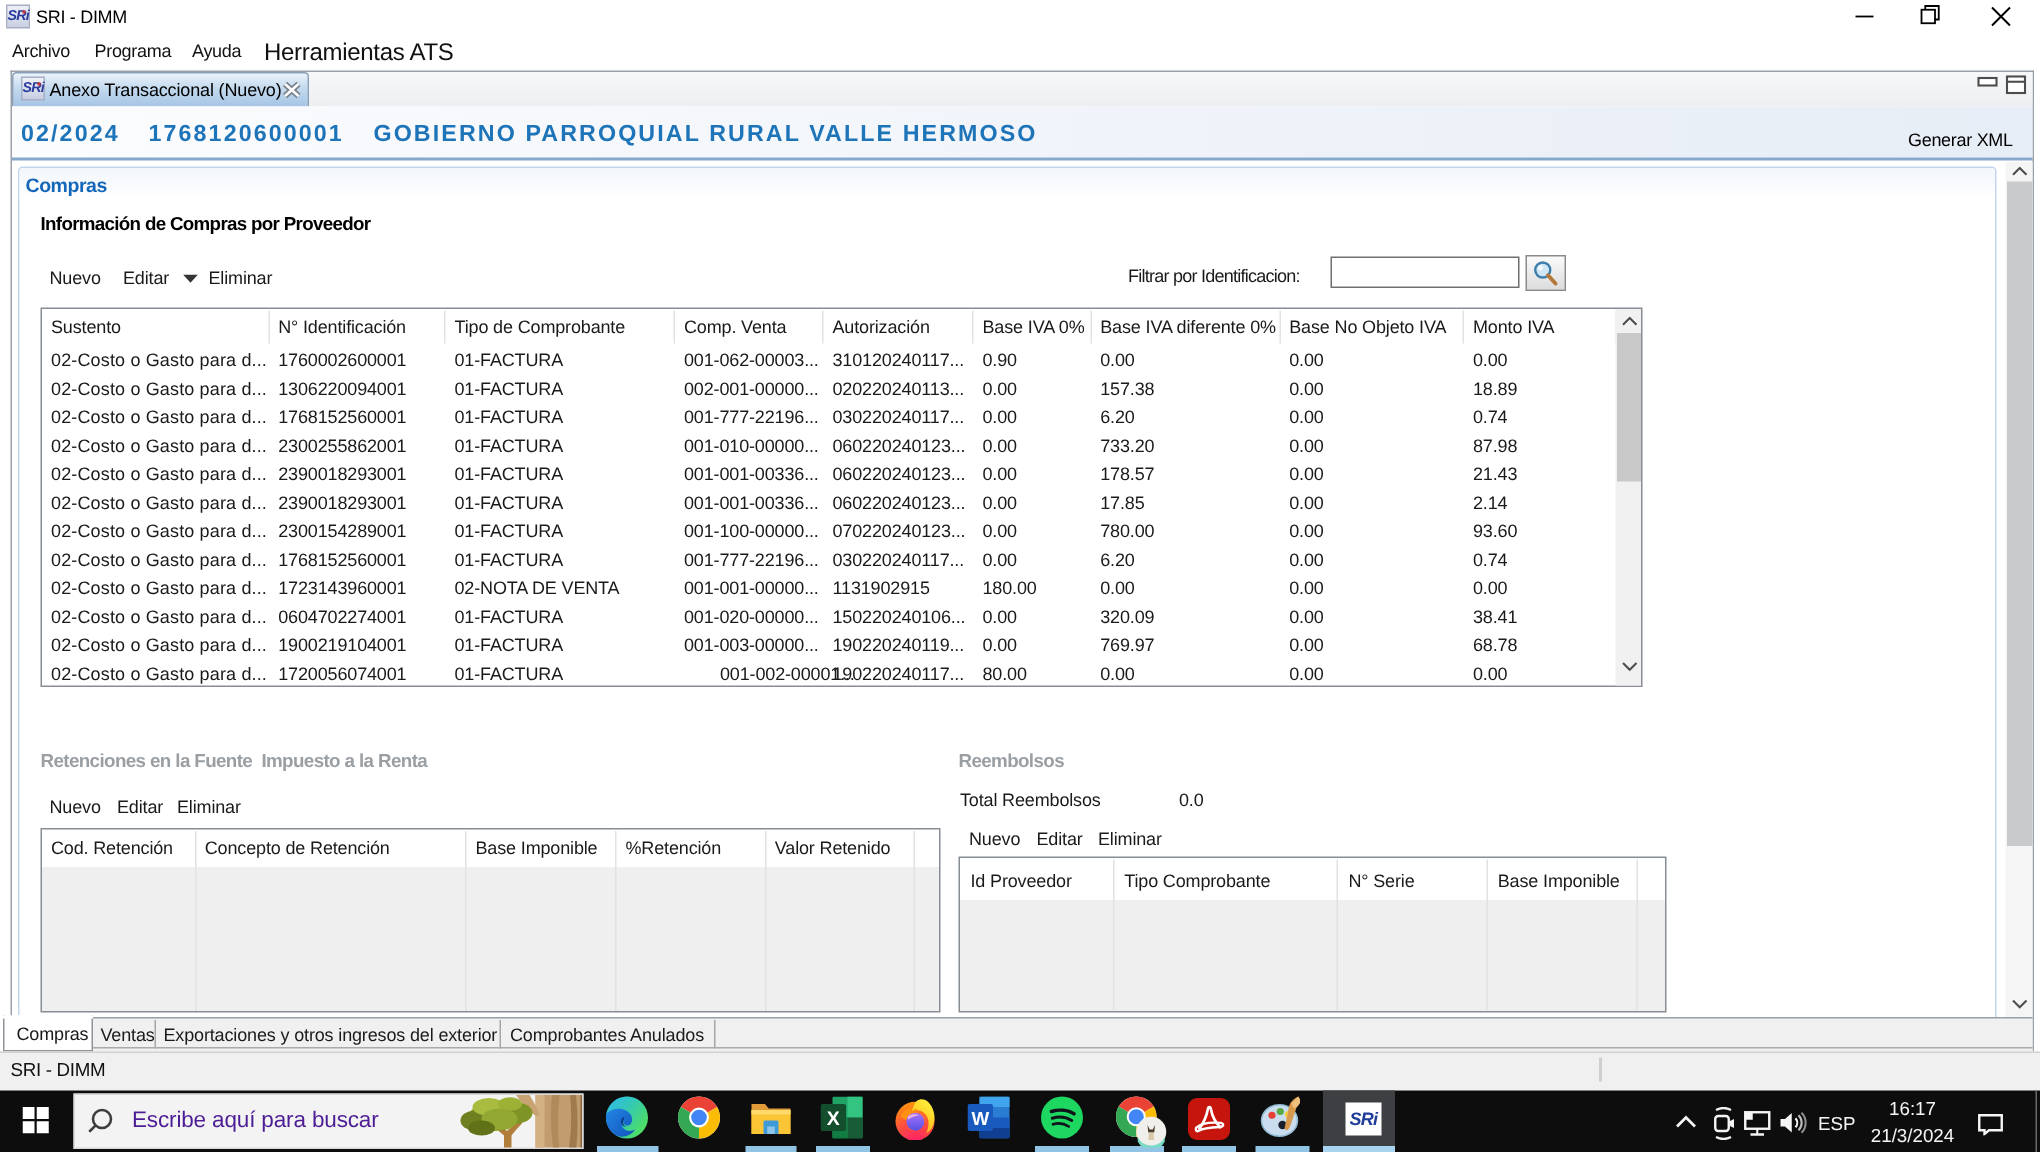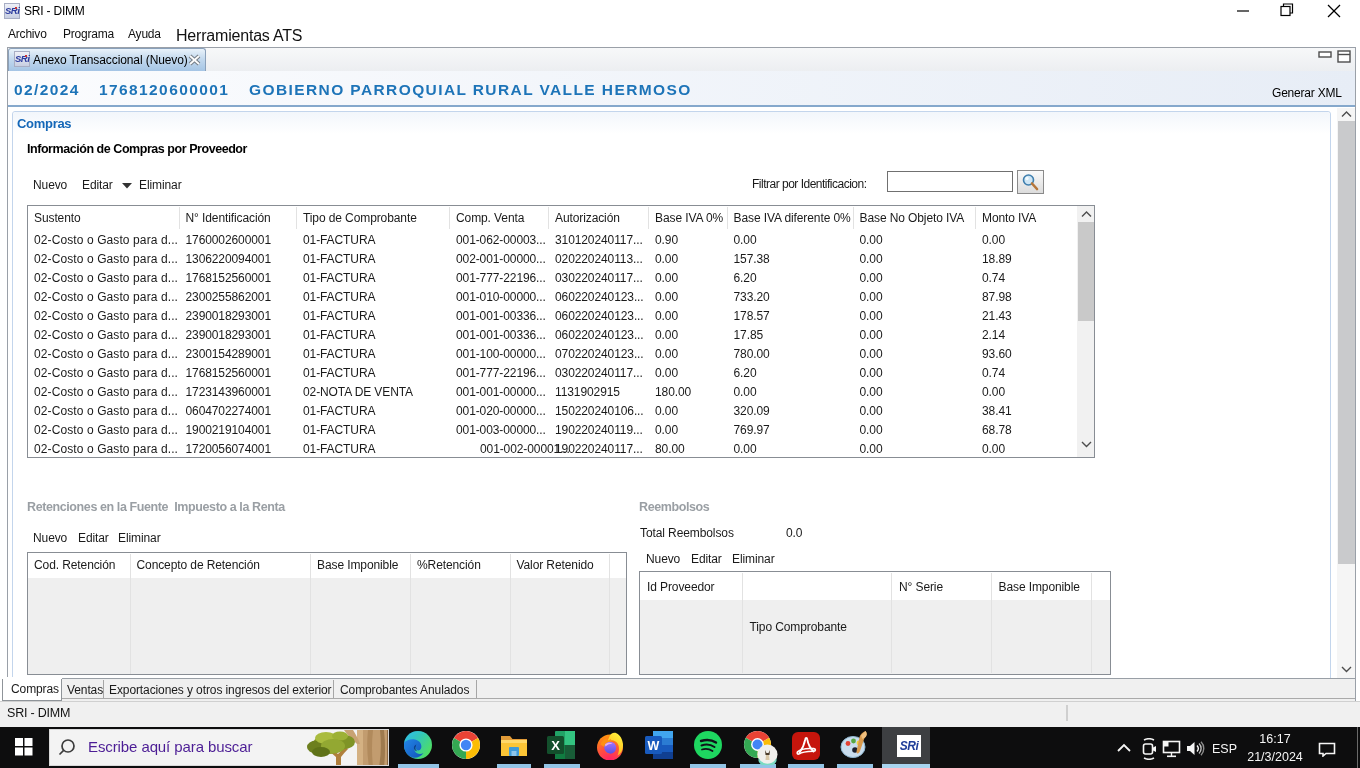--- a/index.html
+++ b/index.html
@@ -237,21 +237,21 @@
 <div class="abs t12" style="left:646px;top:552px;">Nuevo</div>
 <div class="abs t12" style="left:691px;top:552px;">Editar</div>
 <div class="abs t12" style="left:732px;top:552px;">Eliminar</div>
 <div class="abs" style="left:639px;top:571px;width:472px;height:104px;border:1px solid #888d94;background:#fff;"></div>
 <div class="abs" style="left:640px;top:600px;width:470px;height:74px;background:#efefef;"></div>
 <div class="abs" style="left:741.5px;top:573px;width:1px;height:100px;background:#e2e2e2;"></div>
 <div class="abs" style="left:891px;top:573px;width:1px;height:100px;background:#e2e2e2;"></div>
 <div class="abs" style="left:990.5px;top:573px;width:1px;height:100px;background:#e2e2e2;"></div>
 <div class="abs" style="left:1091px;top:573px;width:1px;height:100px;background:#e2e2e2;"></div>
 <div class="abs t12" style="left:647px;top:580px;">Id Proveedor</div>
-<div class="abs t12" style="left:749.5px;top:580px;margin-top:40px;">Tipo Comprobante</div>
+<div class="abs t12" style="left:749.5px;top:580px;">Tipo Comprobante</div>
 <div class="abs t12" style="left:899px;top:580px;">N° Serie</div>
 <div class="abs t12" style="left:998.5px;top:580px;">Base Imponible</div>
 
 <div class="abs" style="left:1337px;top:108px;width:18px;height:570px;background:#f5f5f5;"></div>
 <div class="abs" style="left:1338px;top:121px;width:17px;height:443px;background:#c9cacc;"></div>
 <svg class="abs" style="left:1341px;top:111px;" width="11" height="7">
     <path d="M1 5.5 L5.5 1 L10 5.5" fill="none" stroke="#4d4d4d" stroke-width="1.4"></path>
   </svg>
 <svg class="abs" style="left:1341px;top:666px;" width="11" height="7">
     <path d="M1 1 L5.5 5.5 L10 1" fill="none" stroke="#4d4d4d" stroke-width="1.4"></path>

